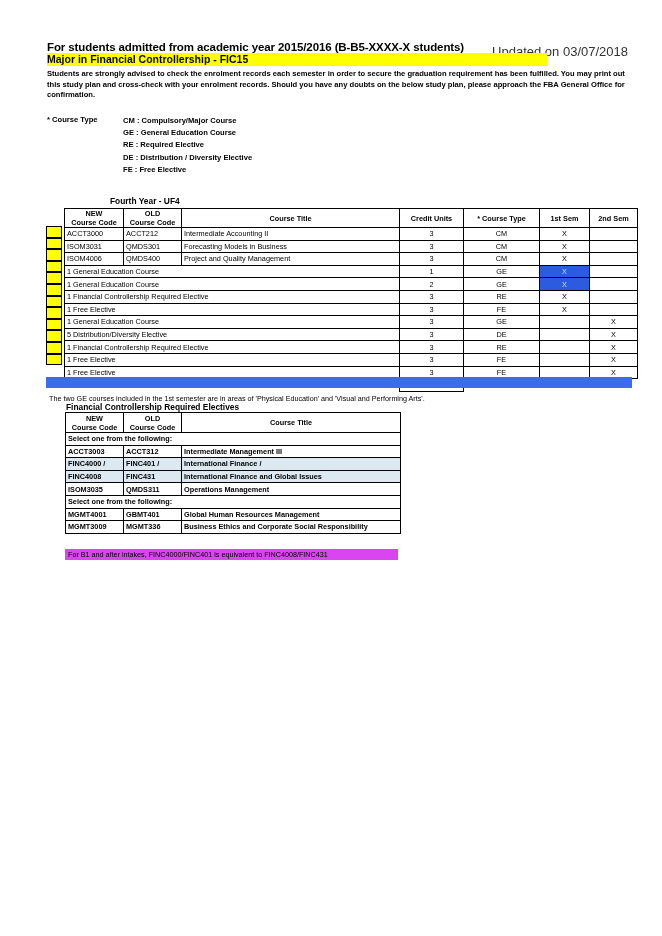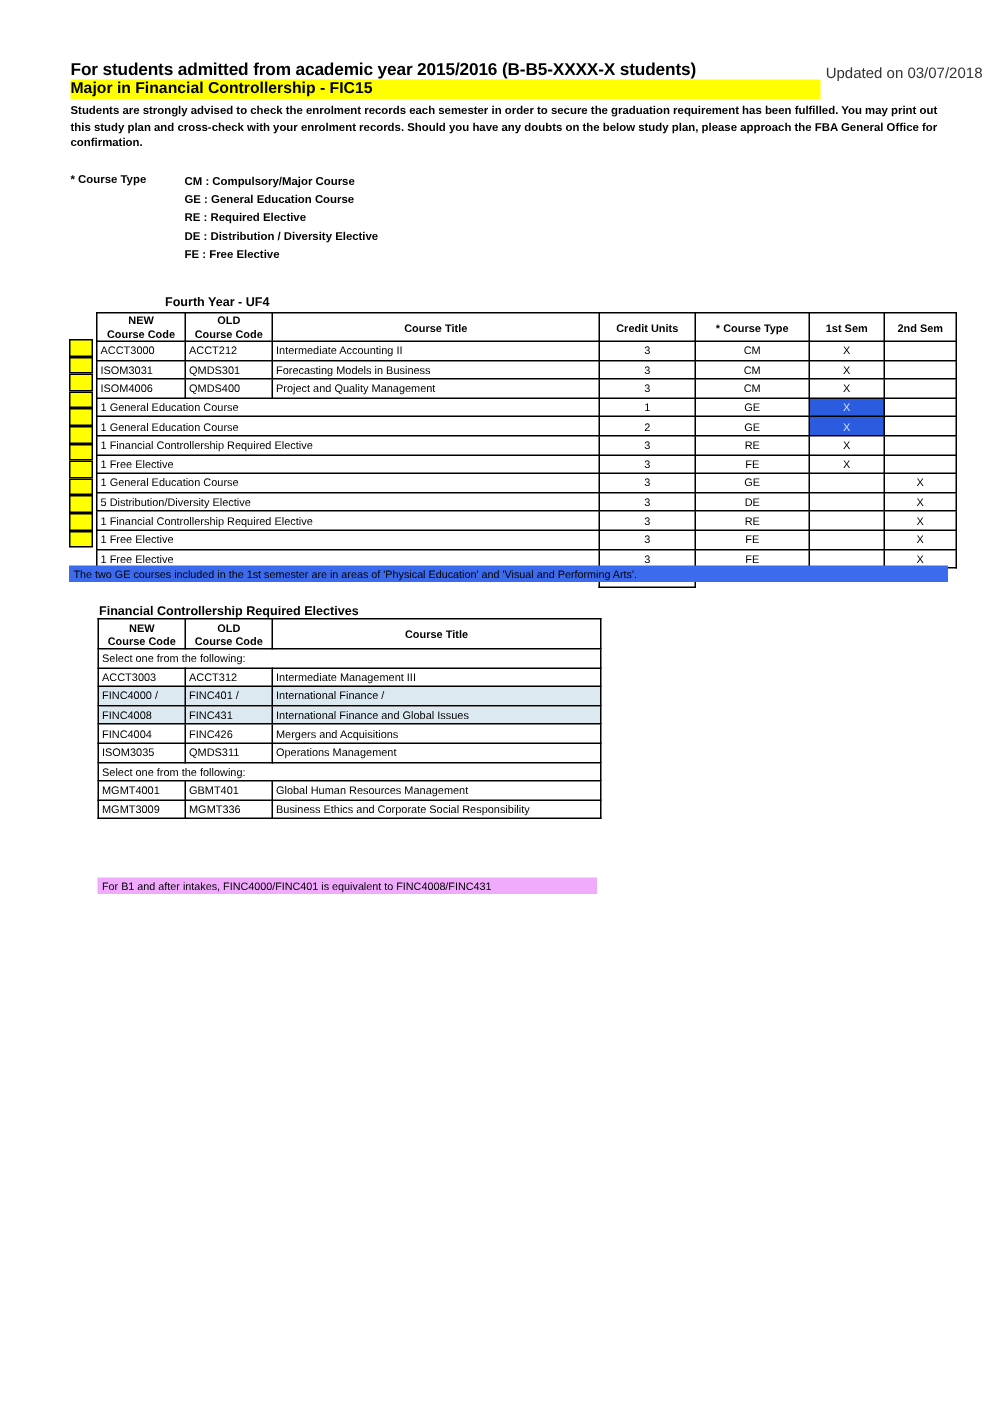--- a/index.html
+++ b/index.html
@@ -14,22 +14,22 @@
   }
   .page{position:absolute;left:0;top:0;width:662px;height:936px;}
 
   
   .hdr-title{
     position:absolute;left:47px;top:41px;
     font-size:11.5px;font-weight:bold;letter-spacing:-0.1px;
     white-space:nowrap;
   }
   .hdr-updated{
-    position:absolute;right:7px;top:44px;
-    font-size:10px;color:#333;white-space:nowrap;
+    position:absolute;right:34px;top:44px;
+    font-size:13px;color:#333;white-space:nowrap;
   }
   .major-band{
     position:absolute;left:47px;top:53px;
     width:500px;height:13px;
     background:#FFFF00;
   }
   .major-band span{
     position:absolute;left:0px;top:0px;
     font-size:10.5px;font-weight:bold;line-height:13px;
     white-space:nowrap;
@@ -94,41 +94,40 @@
     background:#FFFF00;border:0.8px solid #000;
     box-sizing:border-box;
   }
 
   
   .blue-note{
     position:absolute;left:46px;top:377px;width:586px;height:11px;
     background:#3D6BEE;
   }
   .blue-note span{
-    position:absolute;left:3px;top:0;line-height:11px;
+    position:absolute;left:3px;top:16px;line-height:11px;
     font-size:7.2px;color:#000;white-space:nowrap;text-align:right;
   }
 
   
   #tbl-elect{left:65px;top:412px;}
   #tbl-elect th{height:19px;}
-  #tbl-elect td{height:11.6px;}
+  #tbl-elect td{height:11.6px;font-weight:bold;}
   .e-new{width:57px;}
   .e-old{width:57px;}
   .e-title{width:218px;}
   .sel-row td{background:#DCE9F1;}
   .grp-row td{
     background:#fff;text-align:left;padding-left:2px;
     border-top:1.6px solid #000;border-bottom:1.6px solid #000;
   }
 
   .foot-note{
     position:absolute;left:65px;top:549px;width:333px;height:11px;
-    background:#f0abfc;
-    margin-top:36px;
+    background:#d946ef;
   }
   .foot-note span{
     position:absolute;left:3px;top:0;line-height:11px;
     font-size:7.2px;white-space:nowrap;
   }
 </style>
 </head>
 <body>
 
 <div class="page">
@@ -318,25 +317,20 @@
           <td class="txtcell">FINC4000 /</td>
           <td class="txtcell">FINC401 /</td>
           <td class="txtcell">International Finance /</td>
         </tr>
         <tr class="sel-row">
           <td class="txtcell">FINC4008</td>
           <td class="txtcell">FINC431</td>
           <td class="txtcell">International Finance and Global Issues</td>
         </tr>
         <tr class="">
-          <td class="txtcell">FINC4004</td>
-          <td class="txtcell">FINC426</td>
-          <td class="txtcell">Mergers and Acquisitions</td>
-        </tr>
-        <tr class="">
           <td class="txtcell">ISOM3035</td>
           <td class="txtcell">QMDS311</td>
           <td class="txtcell">Operations Management</td>
         </tr>
         <tr class="grp-row">
           <td colspan="3">Select one from the following:</td>
         </tr>
         <tr class="">
           <td class="txtcell">MGMT4001</td>
           <td class="txtcell">GBMT401</td>

